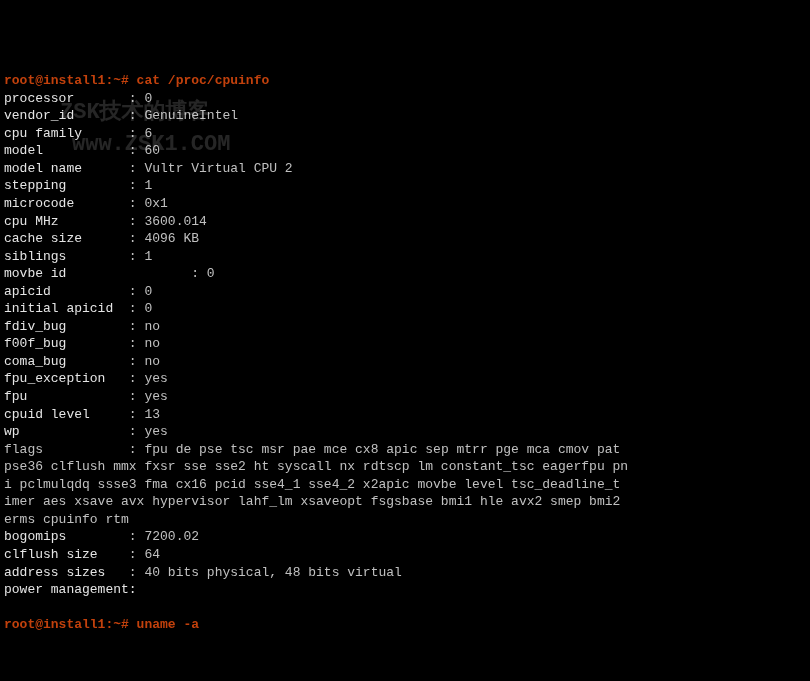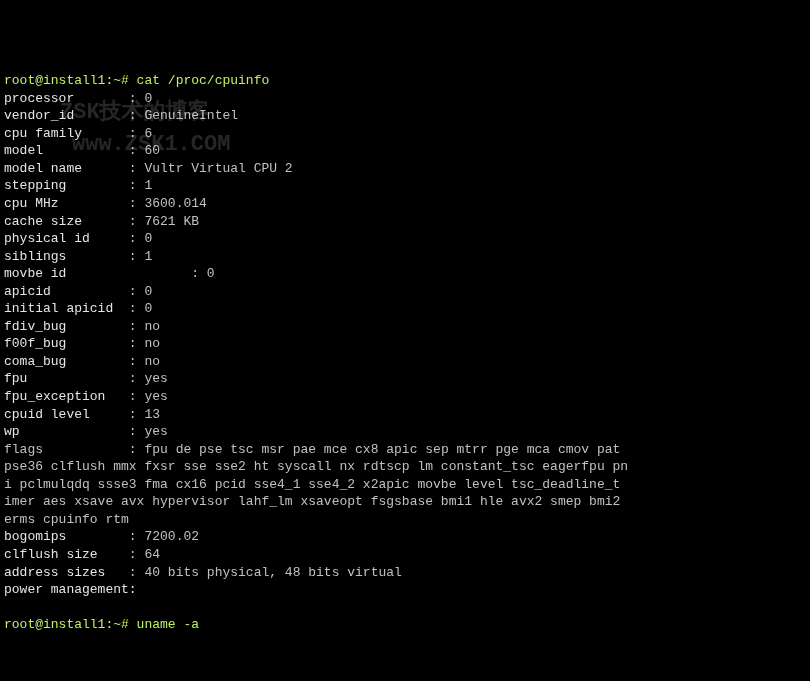--- a/index.html
+++ b/index.html
@@ -20,21 +20,22 @@
       min-height: 681px;
       line-height: 1.35;
       white-space: pre;
       position: relative;
     }
     .line {
       display: block;
       white-space: pre;
     }
     .prompt {
-      color: #bef264;
+      color: #c2410c;
+      font-weight: bold;
     }
     .key {
       color: #e5e5e5;
     }
     .val {
       color: #c0c0c0;
     }
     .watermark {
       position: absolute;
       top: 98px;
@@ -68,32 +69,32 @@
 <div class="terminal">
   <span class="watermark">ZSK技术的博客</span>
   <span class="watermark2">www.ZSK1.COM</span>
   <div id="terminal-content"><span class="line"><span class="prompt">root@install1:~# cat /proc/cpuinfo</span>
 </span><span class="line"><span class="key">processor</span><span>	: </span><span class="val">0</span>
 </span><span class="line"><span class="key">vendor_id</span><span>	: </span><span class="val">GenuineIntel</span>
 </span><span class="line"><span class="key">cpu family</span><span>	: </span><span class="val">6</span>
 </span><span class="line"><span class="key">model</span><span>		: </span><span class="val">60</span>
 </span><span class="line"><span class="key">model name</span><span>	: </span><span class="val">Vultr Virtual CPU 2</span>
 </span><span class="line"><span class="key">stepping</span><span>	: </span><span class="val">1</span>
+</span><span class="line"><span class="key">microcode</span><span>	: </span><span class="val">0x1</span>
 </span><span class="line"><span class="key">cpu MHz</span><span>		: </span><span class="val">3600.014</span>
-</span><span class="line"><span class="key">cache size</span><span>	: </span><span class="val">7621 KB</span>
-</span><span class="line"><span class="key">physical id</span><span>	: </span><span class="val">0</span>
+</span><span class="line"><span class="key">cache size</span><span>	: </span><span class="val">4096 KB</span>
 </span><span class="line"><span class="key">siblings</span><span>	: </span><span class="val">1</span>
 </span><span class="line"><span class="key">movbe id</span><span>		: </span><span class="val">0</span>
 </span><span class="line"><span class="key">apicid</span><span>		: </span><span class="val">0</span>
 </span><span class="line"><span class="key">initial apicid</span><span>	: </span><span class="val">0</span>
 </span><span class="line"><span class="key">fdiv_bug</span><span>	: </span><span class="val">no</span>
 </span><span class="line"><span class="key">f00f_bug</span><span>	: </span><span class="val">no</span>
 </span><span class="line"><span class="key">coma_bug</span><span>	: </span><span class="val">no</span>
+</span><span class="line"><span class="key">fpu_exception</span><span>	: </span><span class="val">yes</span>
 </span><span class="line"><span class="key">fpu</span><span>		: </span><span class="val">yes</span>
-</span><span class="line"><span class="key">fpu_exception</span><span>	: </span><span class="val">yes</span>
 </span><span class="line"><span class="key">cpuid level</span><span>	: </span><span class="val">13</span>
 </span><span class="line"><span class="key">wp</span><span>		: </span><span class="val">yes</span>
 </span><span class="line">flags		: fpu de pse tsc msr pae mce cx8 apic sep mtrr pge mca cmov pat
 </span><span class="line">pse36 clflush mmx fxsr sse sse2 ht syscall nx rdtscp lm constant_tsc eagerfpu pn
 </span><span class="line">i pclmulqdq ssse3 fma cx16 pcid sse4_1 sse4_2 x2apic movbe level tsc_deadline_t
 </span><span class="line">imer aes xsave avx hypervisor lahf_lm xsaveopt fsgsbase bmi1 hle avx2 smep bmi2
 </span><span class="line">erms cpuinfo rtm
 </span><span class="line"><span class="key">bogomips</span><span>	: </span><span class="val">7200.02</span>
 </span><span class="line"><span class="key">clflush size</span><span>	: </span><span class="val">64</span>
 </span><span class="line"><span class="key">address sizes</span><span>	: </span><span class="val">40 bits physical, 48 bits virtual</span>

